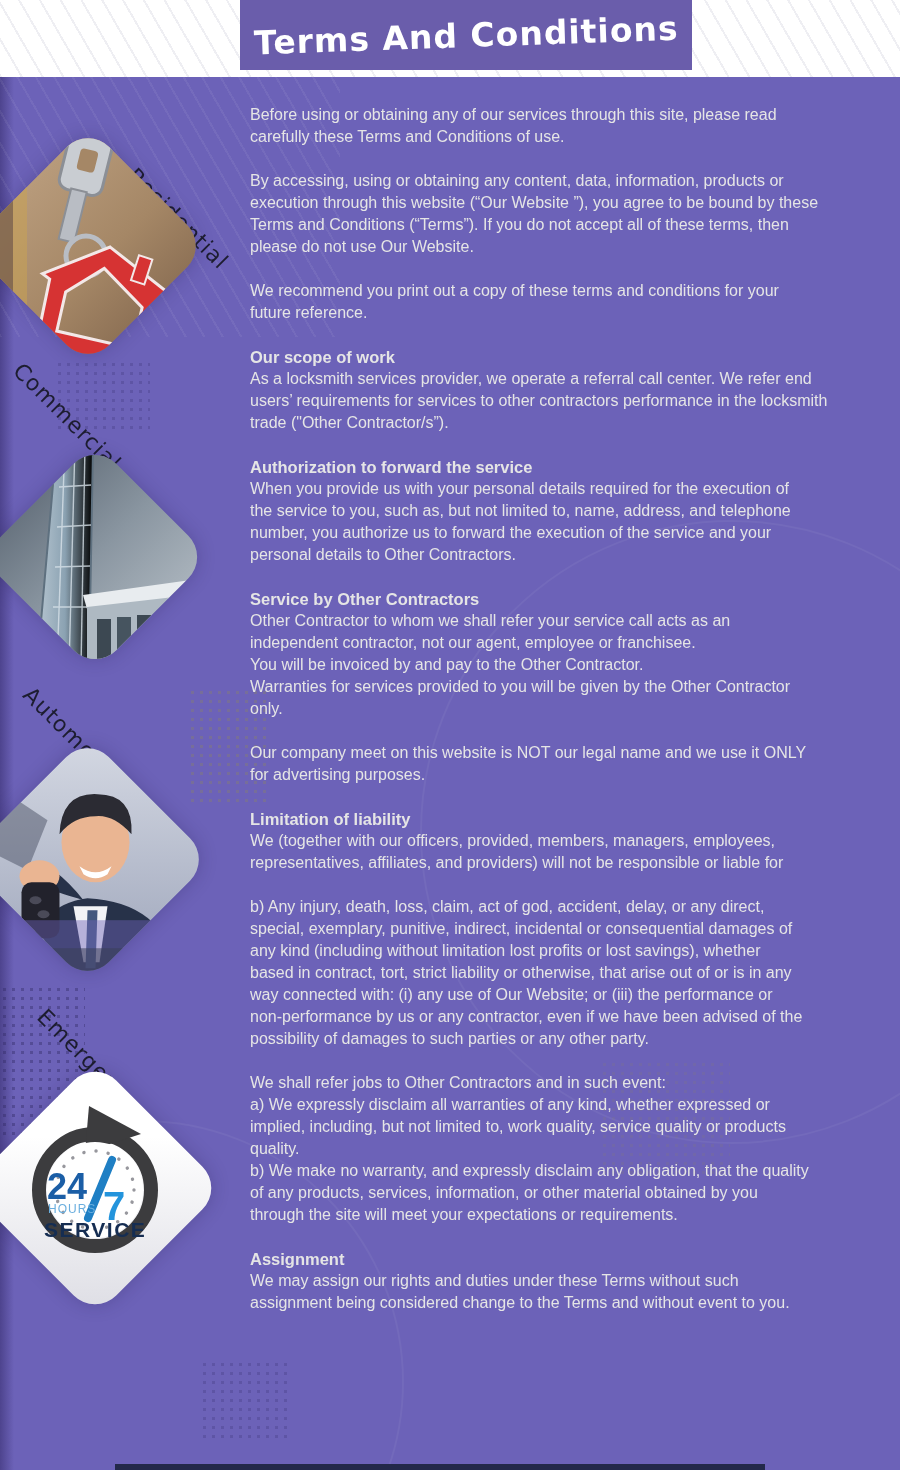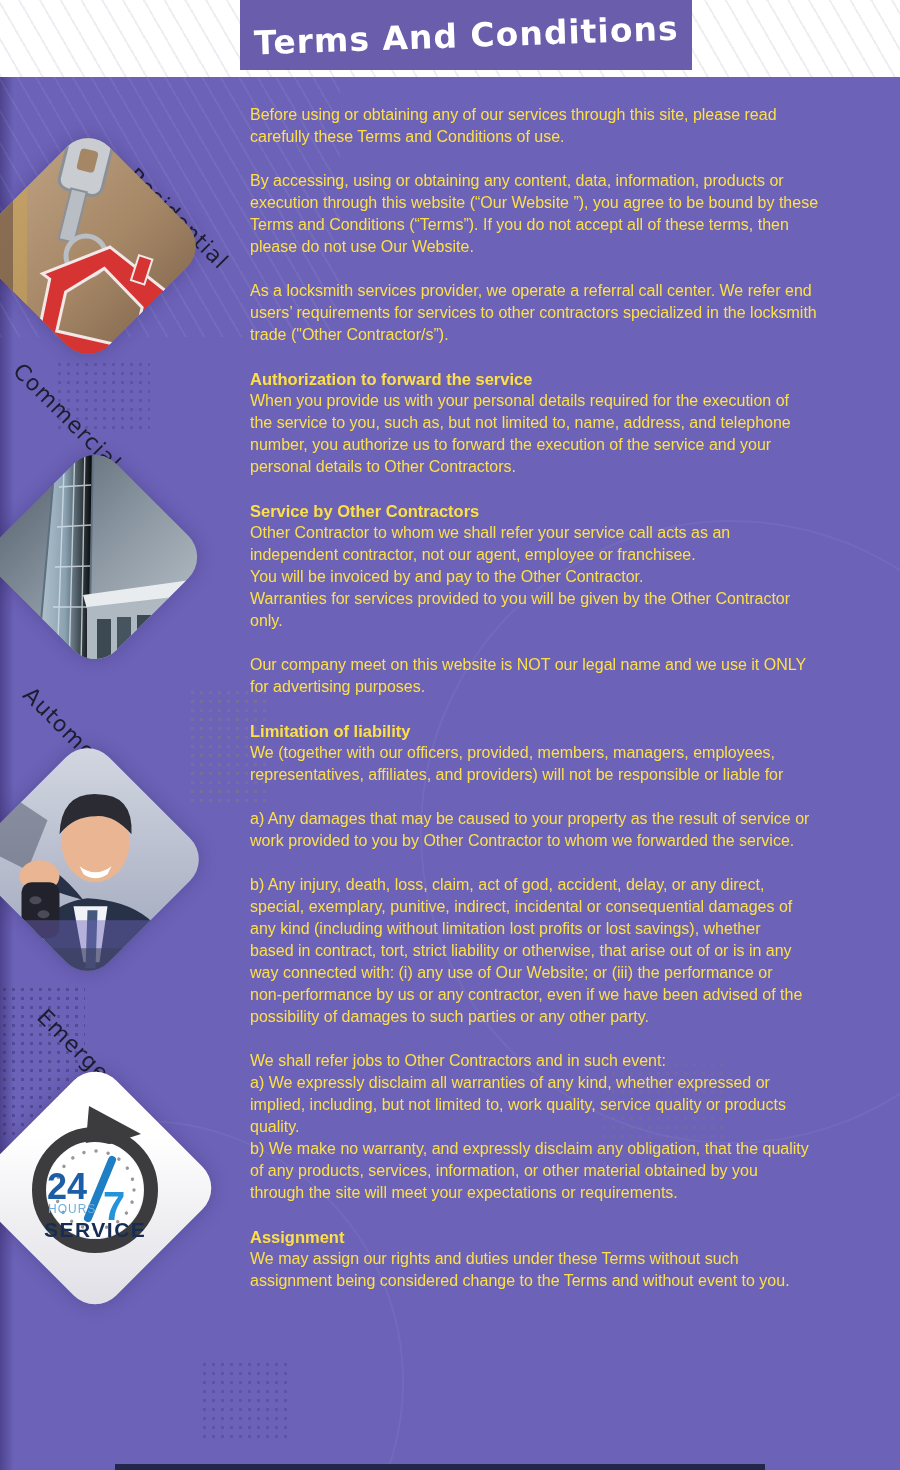--- a/index.html
+++ b/index.html
@@ -41,21 +41,21 @@
   
   .svc-label{position:absolute;transform:rotate(45deg);transform-origin:0 0;
     color:#1d1d30;font-size:22px;letter-spacing:1px;white-space:nowrap;
     font-family:"DejaVu Sans",sans-serif;}
   .l-res{left:140px;top:163px;}
   .l-com{left:26px;top:358px;}
   .l-aut{left:36px;top:682px;}
   .l-eme{left:50px;top:1004px;}
 
   
-  .content{position:absolute;left:250px;top:104px;width:645px;color:#fde047;}
+  .content{position:absolute;left:250px;top:104px;width:645px;color:#e5e5e5;}
   .content p.para{margin:0 0 22px 0;font-size:16px;line-height:22px;white-space:pre-line;}
   .content h3.sec-heading{margin:0;font-size:16.5px;line-height:22px;font-weight:700;}
 </style>
 </head>
 <body>
 
 <div class="page">
 
   <div class="top-band"></div>
   <div class="banner">
@@ -197,43 +197,44 @@
   </div>
 
   <div class="content">
     <div id="intro">
         <p class="para">Before using or obtaining any of our services through this site, please read
 carefully these Terms and Conditions of use.</p>
         <p class="para">By accessing, using or obtaining any content, data, information, products or
 execution through this website (“Our Website ”), you agree to be bound by these
 Terms and Conditions (“Terms”). If you do not accept all of these terms, then
 please do not use Our Website.</p>
+        <p class="para">We recommend you print out a copy of these terms and conditions for your
+future reference.</p>
       </div>
     <div id="sections">
+        <h3 class="sec-heading">Our scope of work</h3>
         <p class="para">As a locksmith services provider, we operate a referral call center. We refer end
-users’ requirements for services to other contractors specialized in the locksmith
+users’ requirements for services to other contractors performance in the locksmith
 trade ("Other Contractor/s”).</p>
         <h3 class="sec-heading">Authorization to forward the service</h3>
         <p class="para">When you provide us with your personal details required for the execution of
 the service to you, such as, but not limited to, name, address, and telephone
 number, you authorize us to forward the execution of the service and your
 personal details to Other Contractors.</p>
         <h3 class="sec-heading">Service by Other Contractors</h3>
         <p class="para">Other Contractor to whom we shall refer your service call acts as an
 independent contractor, not our agent, employee or franchisee.
 You will be invoiced by and pay to the Other Contractor.
 Warranties for services provided to you will be given by the Other Contractor
 only.</p>
         <p class="para">Our company meet on this website is NOT our legal name and we use it ONLY
 for advertising purposes.</p>
         <h3 class="sec-heading">Limitation of liability</h3>
         <p class="para">We (together with our officers, provided, members, managers, employees,
 representatives, affiliates, and providers) will not be responsible or liable for</p>
-        <p class="para">a) Any damages that may be caused to your property as the result of service or
-work provided to you by Other Contractor to whom we forwarded the service.</p>
         <p class="para">b) Any injury, death, loss, claim, act of god, accident, delay, or any direct,
 special, exemplary, punitive, indirect, incidental or consequential damages of
 any kind (including without limitation lost profits or lost savings), whether
 based in contract, tort, strict liability or otherwise, that arise out of or is in any
 way connected with: (i) any use of Our Website; or (iii) the performance or
 non-performance by us or any contractor, even if we have been advised of the
 possibility of damages to such parties or any other party.</p>
         <p class="para">We shall refer jobs to Other Contractors and in such event:
 a) We expressly disclaim all warranties of any kind, whether expressed or
 implied, including, but not limited to, work quality, service quality or products

